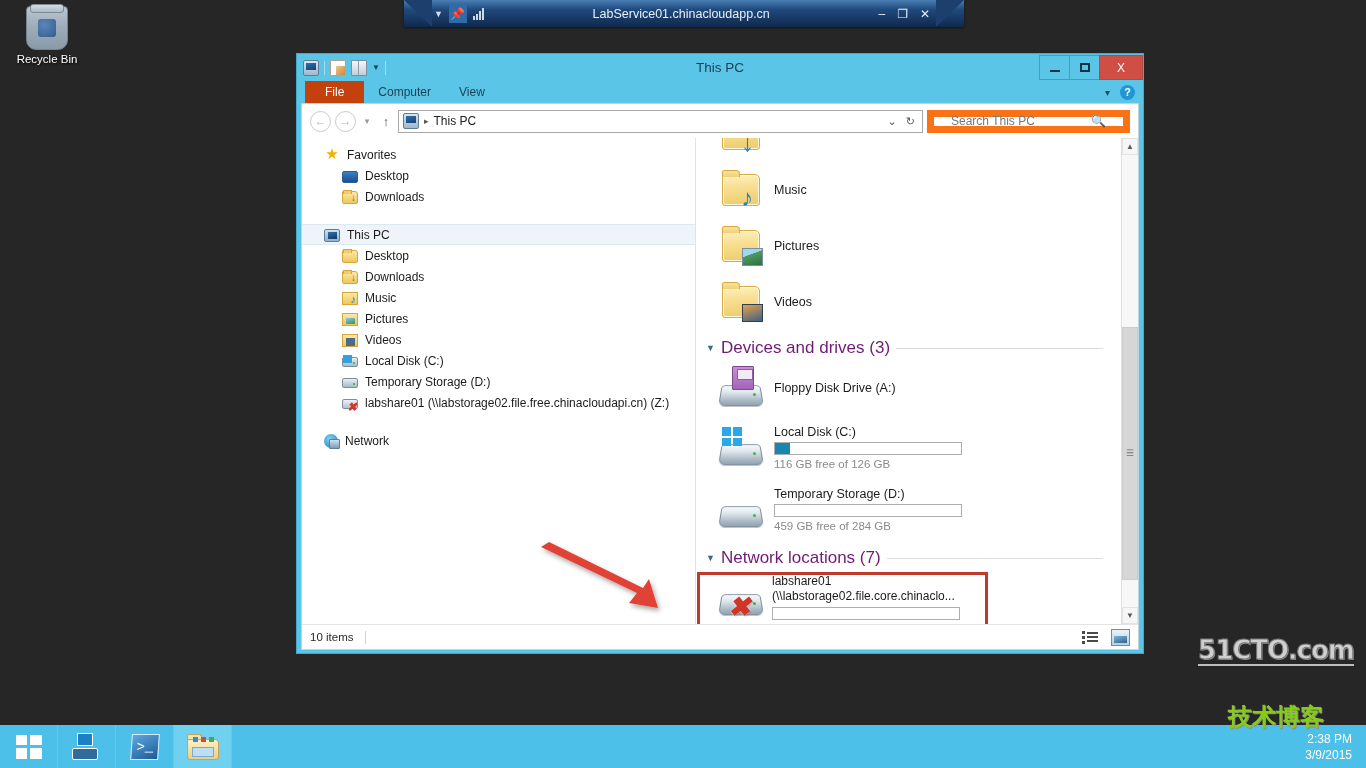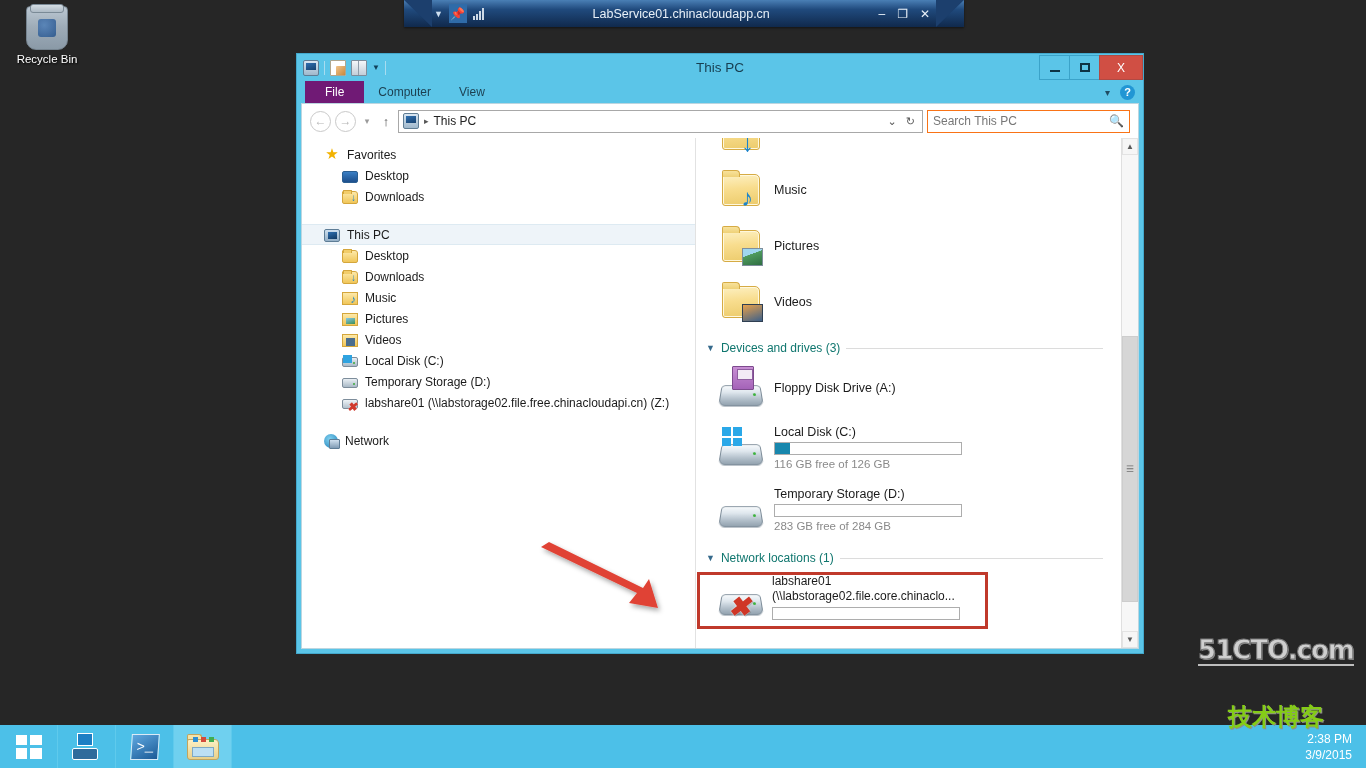--- a/index.html
+++ b/index.html
@@ -123,21 +123,21 @@
 
   
   .ribbon {
     height: 22px; display: flex; align-items: stretch; flex: none;
     padding-left: 8px; position: relative;
   }
   .rtab {
     padding: 0 14px; display: flex; align-items: center;
     font-size: 12px; color: #1c3f50;
   }
-  .rtab.file { background: #701a75; color: #fff; padding: 0 20px; }
+  .rtab.file { background: #c2410c; color: #fff; padding: 0 20px; }
   .ribbon-right {
     margin-left: auto; display: flex; align-items: center; gap: 10px; padding-right: 8px;
   }
   .chev-down { font-size: 10px; color: #1f4d63; }
   .help-icon {
     width: 15px; height: 15px; border-radius: 50%;
     background: #2196d4; color: #fff; font-size: 11px; font-weight: bold;
     display: flex; align-items: center; justify-content: center;
   }
 
@@ -158,22 +158,22 @@
   }
   .navcaret { color: #9a9a9a; font-size: 9px; width: 14px; text-align: center; }
   .navup { color: #4a4a4a; font-size: 13px; width: 16px; text-align: center; }
   .addrfield {
     flex: 1; height: 23px; border: 1px solid #a8a8a8; background: #fff;
     display: flex; align-items: center; padding: 0 4px; gap: 5px; font-size: 12px; color: #222;
   }
   .addr-sep { color: #555; font-size: 9px; }
   .addr-right { margin-left: auto; display: flex; align-items: center; gap: 9px; color: #555; font-size: 11px; padding-right: 3px;}
   .searchfield {
-    width: 203px; height: 23px; border: 1px solid #f97316; background: #fff;
-    display: flex; align-items: center; padding: 0 5px; font-size: 12px; color: #777;
+    width: 203px; height: 23px; border: 7px solid #f97316; background: #fff;
+    display: flex; align-items: center; padding: 0 17px; font-size: 12px; color: #777;
   }
   .searchfield .mag { margin-left: auto; color: #555; font-size: 12px; }
 
   .panes { flex: 1; display: flex; min-height: 0; }
 
   
   .navpane {
     width: 394px; flex: none; background: #fff; overflow: hidden;
     padding-top: 6px; font-size: 12px; color: #1b1b1b;
     border-right: 1px solid #e2e2e2;
@@ -258,21 +258,21 @@
   
   .content {
     flex: 1; background: #fff; position: relative; overflow: hidden;
     padding-left: 10px;
   }
   .content-inner { position: relative; }
   .grp-row {
     display: flex; align-items: center; gap: 6px; height: 24px; margin-top: 6px;
   }
   .grp-caret { color: #366a8c; font-size: 9px; }
-  .grp-title { color: #0f766e; font-size: 12px; }
+  .grp-title { color: #701a75; font-size: 17px; }
   .grp-rule { flex: 1; height: 1px; background: #dcdcdc; margin-right: 18px; }
 
   .tile {
     display: flex; align-items: center; gap: 12px; height: 56px; padding-left: 14px;
   }
   .tile-icon { width: 42px; height: 44px; flex: none; position: relative; }
   .tile-label { font-size: 12.5px; color: #1b1b1b; }
 
   .bigfolder {
     position: absolute; left: 2px; top: 6px; width: 38px; height: 32px;
@@ -673,27 +673,27 @@
 
             <div class="tile" style="height:62px">
               <span class="tile-icon">
                 <i class="drive-icon"></i>
               </span>
               <span class="drive-info">
                 <span class="drive-name">Temporary Storage (D:)</span>
                 <span class="meter">
                     <i id="meter-d" style="width: 0%;"></i>
                   </span>
-                <span class="drive-free">283 GB free of 284 GB</span>
+                <span class="drive-free">459 GB free of 284 GB</span>
               </span>
             </div>
 
             <div class="grp-row">
               <span class="grp-caret">▼</span>
-              <span class="grp-title">Network locations (1)</span>
+              <span class="grp-title">Network locations (7)</span>
               <span class="grp-rule"></span>
             </div>
 
             <div style="position:relative">
               <div id="red-box" style="left:-9px; top:2px; width:291px; height:57px;"></div>
               <div class="netloc-tile">
                 <span class="tile-icon">
                   <i class="drive-icon"></i>
                   <i class="netdrive-x">✖</i>
                 </span>
@@ -713,20 +713,39 @@
           <div class="vs-track">
             <div class="vs-thumb" style="top:38%; height:56%;">
               <span class="vs-grip">☰</span>
             </div>
           </div>
           <div class="vs-btn">▼</div>
         </div>
 
       </div>
 
+      <div class="statusbar">
+        <span>10 items</span>
+        <span class="sb-sep"></span>
+        <span class="sb-views">
+          <span class="vbtn vbtn-details">
+            <span class="dots">
+                <i></i>
+                <i></i>
+                <i></i>
+              </span>
+            <span class="lines">
+                <i></i>
+                <i></i>
+                <i></i>
+              </span>
+          </span>
+          <span class="vbtn vbtn-icons"></span>
+        </span>
+      </div>
 
     </div>
   </div>
 
   <svg id="red-arrow" viewBox="0 0 135 75">
     <defs>
       <filter id="ashadow" x="-30%" y="-30%" width="170%" height="170%">
         <feDropShadow dx="2" dy="3" stdDeviation="2.5" flood-color="#000" flood-opacity="0.35"></feDropShadow>
       </filter>
     </defs>

